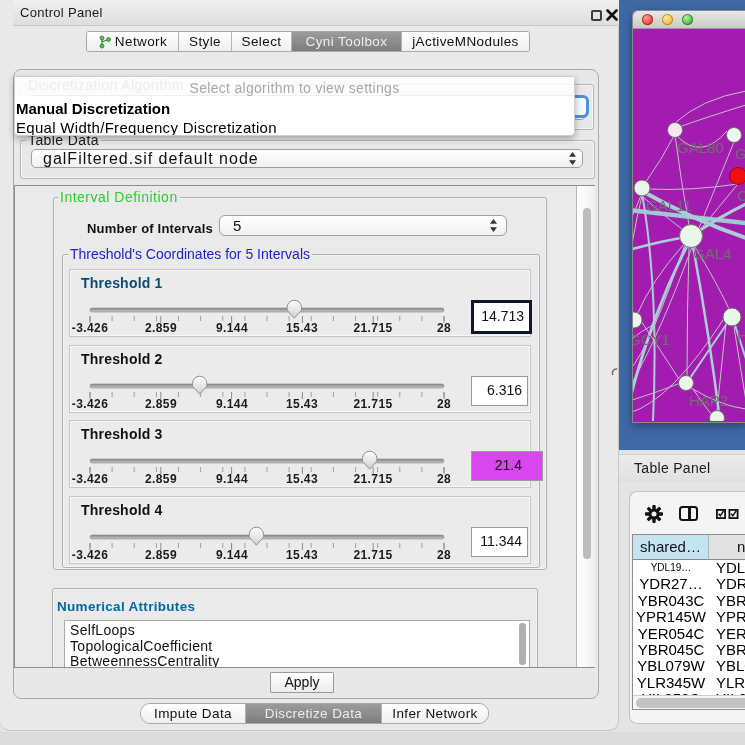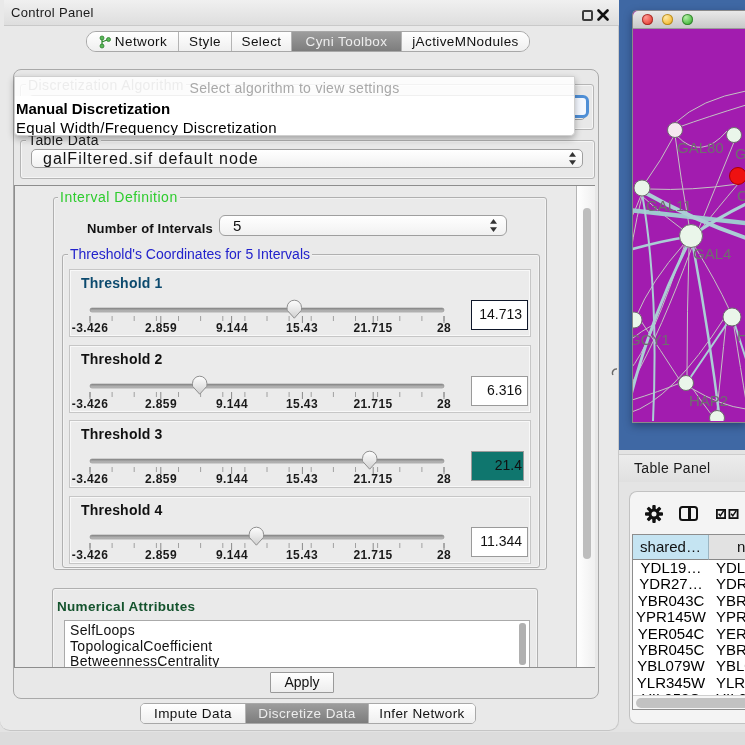--- a/index.html
+++ b/index.html
@@ -1,21 +1,21 @@
 <!DOCTYPE html>
 <html><head><meta charset="utf-8"><style>html,body{margin:0;padding:0}body{width:745px;height:745px;position:relative;font-family:"Liberation Sans",sans-serif;background:#e3e3e3;overflow:hidden}.abs{position:absolute}</style></head><body>
 <div class="abs" style="left:0;top:0;width:619px;height:731px;background:#e9e9e9;border-right:1px solid #c9c9c9;border-bottom:1px solid #c5c5c5;border-radius:0 0 10px 10px;box-sizing:border-box">
-<div class="abs" style="left:4px;top:0;width:706px;height:25px;background:linear-gradient(#f0f0f0,#dedede);border-bottom:1px solid #c9c9c9">
+<div class="abs" style="left:13px;top:0;width:706px;height:25px;background:linear-gradient(#f0f0f0,#dedede);border-bottom:1px solid #c9c9c9">
       <div class="abs" style="left:7px;top:5px;font-size:13px;letter-spacing:0.3px;color:#1a1a1a">Control Panel</div>
       <div class="abs" style="left:578px;top:10px;width:7px;height:7px;border:2px solid #3c3c3c;border-radius:2px"></div>
       <svg class="abs" style="left:593px;top:9px" width="12" height="12" xmlns="http://www.w3.org/2000/svg">
         <path d="M1.5 1.5 L10.5 10.5 M10.5 1.5 L1.5 10.5" stroke="#111" stroke-width="2.6" stroke-linecap="round"></path>
       </svg>
     </div>
-<div style="position:absolute;left:86px;top:31px;height:19px;border:1px solid #a8a8a8;border-radius:10px;overflow:hidden;display:flex">
+<div style="position:absolute;left:86px;top:31px;height:19px;border:1px solid #a8a8a8;border-radius:3px;overflow:hidden;display:flex">
       <div style="width:91px;box-sizing:border-box;background:linear-gradient(#ffffff,#efefef);color:#111;font-size:13.5px;letter-spacing:0.4px;display:flex;align-items:center;justify-content:center;white-space:nowrap"><svg width="13" height="14" style="margin-right:4px" xmlns="http://www.w3.org/2000/svg">
           <path d="M4 3.5 L4 10.5 M4 7 L10 4.5" stroke="#2e8b2e" stroke-width="1.2" fill="none"></path>
           <circle cx="4" cy="3" r="2" fill="#57b957" stroke="#2e7d2e" stroke-width="0.8"></circle>
           <circle cx="4" cy="11" r="2" fill="#57b957" stroke="#2e7d2e" stroke-width="0.8"></circle>
           <circle cx="10.5" cy="4.5" r="2" fill="#57b957" stroke="#2e7d2e" stroke-width="0.8"></circle>
         </svg>Network</div>
       <div style="width:53px;box-sizing:border-box;border-left:1px solid #b4b4b4;background:linear-gradient(#ffffff,#efefef);color:#111;font-size:13.5px;letter-spacing:0.4px;display:flex;align-items:center;justify-content:center;white-space:nowrap">Style</div>
       <div style="width:60px;box-sizing:border-box;border-left:1px solid #b4b4b4;background:linear-gradient(#ffffff,#efefef);color:#111;font-size:13.5px;letter-spacing:0.4px;display:flex;align-items:center;justify-content:center;white-space:nowrap">Select</div>
       <div style="width:110px;box-sizing:border-box;border-left:1px solid #b4b4b4;background:linear-gradient(#9c9c9c,#7d7d7d);color:#ededed;font-size:13.5px;letter-spacing:0.4px;display:flex;align-items:center;justify-content:center;white-space:nowrap">Cyni Toolbox</div>
       <div style="width:128px;box-sizing:border-box;border-left:1px solid #b4b4b4;background:linear-gradient(#ffffff,#efefef);color:#111;font-size:13.5px;letter-spacing:0.4px;display:flex;align-items:center;justify-content:center;white-space:nowrap">jActiveMNodules</div>
@@ -69,21 +69,21 @@
             <stop offset="1" stop-color="#cfcfcf"></stop>
           </linearGradient>
         </defs>
       </svg>
       <div style="position:absolute;left:-10px;top:51px;width:60px;text-align:center;font-size:12px;font-weight:bold;letter-spacing:0.4px;color:#1a1a1a">-3.426</div>
       <div style="position:absolute;left:61px;top:51px;width:60px;text-align:center;font-size:12px;font-weight:bold;letter-spacing:0.4px;color:#1a1a1a">2.859</div>
       <div style="position:absolute;left:132px;top:51px;width:60px;text-align:center;font-size:12px;font-weight:bold;letter-spacing:0.4px;color:#1a1a1a">9.144</div>
       <div style="position:absolute;left:202px;top:51px;width:60px;text-align:center;font-size:12px;font-weight:bold;letter-spacing:0.4px;color:#1a1a1a">15.43</div>
       <div style="position:absolute;left:273px;top:51px;width:60px;text-align:center;font-size:12px;font-weight:bold;letter-spacing:0.4px;color:#1a1a1a">21.715</div>
       <div style="position:absolute;left:344px;top:51px;width:60px;text-align:center;font-size:12px;font-weight:bold;letter-spacing:0.4px;color:#1a1a1a">28</div>
-      <div style="position:absolute;left:401px;top:30px;width:50px;height:28px;background:#fff;border:1px solid #0f172a;font-size:14px;color:#111;text-align:right;line-height:27px;padding-right:5px">14.713</div>
+      <div style="position:absolute;left:401px;top:30px;width:50px;height:28px;background:#fff;border:3px solid #0f172a;font-size:14px;color:#111;text-align:right;line-height:27px;padding-right:5px">14.713</div>
     </div>
 <div style="position:absolute;left:69px;top:345px;width:460px;height:66px;background:#ebebeb;border:1px solid #c6c6c6;box-shadow:inset 0 0 0 1px #f8f8f8">
       <div style="position:absolute;left:11px;top:5px;font-weight:bold;font-size:14px;letter-spacing:0.2px;color:#111">Threshold 2</div>
       <svg width="462" height="36" style="position:absolute;left:0;top:28px" xmlns="http://www.w3.org/2000/svg">
         <rect x="20" y="10" width="354" height="4" rx="2" fill="url(#trk6316)" stroke="#8a8a8a" stroke-width="0.6"></rect>
         <path d="M20.0 18 v5 M42.1 18 v5 M64.2 18 v5 M86.4 18 v5 M108.5 18 v5 M130.6 18 v5 M152.8 18 v5 M174.9 18 v5 M197.0 18 v5 M219.1 18 v5 M241.2 18 v5 M263.4 18 v5 M285.5 18 v5 M307.6 18 v5 M329.8 18 v5 M351.9 18 v5 M374.0 18 v5" stroke="#a0a0a0" stroke-width="1" fill="none"></path>
         <path d="M20.0 18 v7 M90.8 18 v7 M161.6 18 v7 M232.4 18 v7 M303.2 18 v7 M374.0 18 v7" stroke="#8a8a8a" stroke-width="1" fill="none"></path>
         <g transform="translate(129.7,4)">
           <path d="M -7.2 5.4 A 7.2 7.2 0 0 1 7.2 5.4 L 7.2 8.2 L 0 16.2 L -7.2 8.2 Z" fill="url(#thm6316)" stroke="#8f8f8f" stroke-width="1"></path>
         </g>
@@ -127,21 +127,21 @@
             <stop offset="1" stop-color="#cfcfcf"></stop>
           </linearGradient>
         </defs>
       </svg>
       <div style="position:absolute;left:-10px;top:51px;width:60px;text-align:center;font-size:12px;font-weight:bold;letter-spacing:0.4px;color:#1a1a1a">-3.426</div>
       <div style="position:absolute;left:61px;top:51px;width:60px;text-align:center;font-size:12px;font-weight:bold;letter-spacing:0.4px;color:#1a1a1a">2.859</div>
       <div style="position:absolute;left:132px;top:51px;width:60px;text-align:center;font-size:12px;font-weight:bold;letter-spacing:0.4px;color:#1a1a1a">9.144</div>
       <div style="position:absolute;left:202px;top:51px;width:60px;text-align:center;font-size:12px;font-weight:bold;letter-spacing:0.4px;color:#1a1a1a">15.43</div>
       <div style="position:absolute;left:273px;top:51px;width:60px;text-align:center;font-size:12px;font-weight:bold;letter-spacing:0.4px;color:#1a1a1a">21.715</div>
       <div style="position:absolute;left:344px;top:51px;width:60px;text-align:center;font-size:12px;font-weight:bold;letter-spacing:0.4px;color:#1a1a1a">28</div>
-      <div style="position:absolute;left:401px;top:30px;width:50px;height:28px;background:#0f766e;border:1px solid #9a9a9a;font-size:14px;color:#111;text-align:right;line-height:27px;padding-right:1px">21.4</div>
+      <div style="position:absolute;left:401px;top:30px;width:50px;height:28px;background:#d946ef;border:1px solid #9a9a9a;font-size:14px;color:#111;text-align:right;line-height:27px;padding-right:20px">21.4</div>
     </div>
 <div style="position:absolute;left:69px;top:496px;width:460px;height:66px;background:#ebebeb;border:1px solid #c6c6c6;box-shadow:inset 0 0 0 1px #f8f8f8">
       <div style="position:absolute;left:11px;top:5px;font-weight:bold;font-size:14px;letter-spacing:0.2px;color:#111">Threshold 4</div>
       <svg width="462" height="36" style="position:absolute;left:0;top:28px" xmlns="http://www.w3.org/2000/svg">
         <rect x="20" y="10" width="354" height="4" rx="2" fill="url(#trk11344)" stroke="#8a8a8a" stroke-width="0.6"></rect>
         <path d="M20.0 18 v5 M42.1 18 v5 M64.2 18 v5 M86.4 18 v5 M108.5 18 v5 M130.6 18 v5 M152.8 18 v5 M174.9 18 v5 M197.0 18 v5 M219.1 18 v5 M241.2 18 v5 M263.4 18 v5 M285.5 18 v5 M307.6 18 v5 M329.8 18 v5 M351.9 18 v5 M374.0 18 v5" stroke="#a0a0a0" stroke-width="1" fill="none"></path>
         <path d="M20.0 18 v7 M90.8 18 v7 M161.6 18 v7 M232.4 18 v7 M303.2 18 v7 M374.0 18 v7" stroke="#8a8a8a" stroke-width="1" fill="none"></path>
         <g transform="translate(186.4,4)">
           <path d="M -7.2 5.4 A 7.2 7.2 0 0 1 7.2 5.4 L 7.2 8.2 L 0 16.2 L -7.2 8.2 Z" fill="url(#thm11344)" stroke="#8f8f8f" stroke-width="1"></path>
         </g>
@@ -160,30 +160,30 @@
       <div style="position:absolute;left:-10px;top:51px;width:60px;text-align:center;font-size:12px;font-weight:bold;letter-spacing:0.4px;color:#1a1a1a">-3.426</div>
       <div style="position:absolute;left:61px;top:51px;width:60px;text-align:center;font-size:12px;font-weight:bold;letter-spacing:0.4px;color:#1a1a1a">2.859</div>
       <div style="position:absolute;left:132px;top:51px;width:60px;text-align:center;font-size:12px;font-weight:bold;letter-spacing:0.4px;color:#1a1a1a">9.144</div>
       <div style="position:absolute;left:202px;top:51px;width:60px;text-align:center;font-size:12px;font-weight:bold;letter-spacing:0.4px;color:#1a1a1a">15.43</div>
       <div style="position:absolute;left:273px;top:51px;width:60px;text-align:center;font-size:12px;font-weight:bold;letter-spacing:0.4px;color:#1a1a1a">21.715</div>
       <div style="position:absolute;left:344px;top:51px;width:60px;text-align:center;font-size:12px;font-weight:bold;letter-spacing:0.4px;color:#1a1a1a">28</div>
       <div style="position:absolute;left:401px;top:30px;width:50px;height:28px;background:#fff;border:1px solid #9a9a9a;font-size:14px;color:#111;text-align:right;line-height:27px;padding-right:5px">11.344</div>
     </div>
 <div class="abs" style="left:14px;top:185px;width:561px;height:482px;overflow:hidden">
 <div class="abs" style="left:38px;top:403px;width:484px;height:200px;border:1px solid #b0b0b0;border-radius:3px;box-shadow:inset 0 0 0 1px #f3f3f3"></div>
-<div class="abs" style="left:43px;top:414px;font-size:13.5px;font-weight:bold;letter-spacing:0.3px;color:#14532d">Numerical Attributes</div>
+<div class="abs" style="left:43px;top:414px;font-size:13.5px;font-weight:bold;letter-spacing:0.3px;color:#0369a1">Numerical Attributes</div>
 <div class="abs" style="left:50px;top:435px;width:464px;height:200px;background:#fff;border:1px solid #aaa">
         <div style="padding:2px 0 0 5px;font-size:14px;letter-spacing:0.3px;color:#111;line-height:15.6px">SelfLoops<br>TopologicalCoefficient<br>BetweennessCentrality<br>ClusteringCoefficient</div>
         <div class="abs" style="right:3px;top:2px;width:7px;height:42px;background:#b0b0b0;border-radius:3px"></div>
       </div>
 </div>
 <div class="abs" style="left:270px;top:672px;width:62px;height:19px;background:linear-gradient(#ffffff,#ededed);border:1px solid #9a9a9a;border-radius:1px;font-size:14px;color:#111;text-align:center;line-height:19px">Apply</div>
-<div style="position:absolute;left:140px;top:703px;height:19px;border:1px solid #a8a8a8;border-radius:5px;overflow:hidden;display:flex">
+<div style="position:absolute;left:140px;top:703px;height:19px;border:1px solid #a8a8a8;border-radius:10px;overflow:hidden;display:flex">
       <div style="width:104px;box-sizing:border-box;background:linear-gradient(#ffffff,#efefef);color:#111;font-size:13.5px;letter-spacing:0.4px;display:flex;align-items:center;justify-content:center;white-space:nowrap">Impute Data</div>
-      <div style="width:123px;box-sizing:border-box;border-left:1px solid #b4b4b4;background:linear-gradient(#9c9c9c,#7d7d7d);color:#ededed;font-size:13.5px;letter-spacing:0.4px;display:flex;align-items:center;justify-content:center;white-space:nowrap">Discretize Data</div>
+      <div style="width:136px;box-sizing:border-box;border-left:1px solid #b4b4b4;background:linear-gradient(#9c9c9c,#7d7d7d);color:#ededed;font-size:13.5px;letter-spacing:0.4px;display:flex;align-items:center;justify-content:center;white-space:nowrap">Discretize Data</div>
       <div style="width:107px;box-sizing:border-box;border-left:1px solid #b4b4b4;background:linear-gradient(#ffffff,#efefef);color:#111;font-size:13.5px;letter-spacing:0.4px;display:flex;align-items:center;justify-content:center;white-space:nowrap">Infer Network</div>
     </div>
 </div>
 <svg class="abs" style="left:611px;top:365px" width="8" height="12" xmlns="http://www.w3.org/2000/svg">
     <path d="M2 10 A4 4 0 0 1 6 4" stroke="#6a6a6a" stroke-width="1.4" fill="none"></path>
   </svg>
 <div class="abs" style="left:14px;top:76px;width:559px;height:58px;border:1px solid #cfcfcf;box-shadow:0 3px 7px rgba(0,0,0,0.3);border-radius:0 0 5px 5px;overflow:hidden">
     <div class="abs" style="left:0;top:0;width:559px;height:19px;background:rgba(255,255,255,0.84)"></div>
     <div class="abs" style="left:0;top:19px;width:559px;height:39px;background:#fff"></div>
     <div class="abs" style="left:0;top:3px;width:100%;text-align:center;font-size:14px;letter-spacing:0.3px;color:#a8a8a8">Select algorithm to view settings</div>
@@ -283,21 +283,21 @@
     <g transform="translate(12.5,0)">
       <rect x="0.9" y="0.9" width="8.2" height="8.2" fill="none" stroke="#111" stroke-width="1.8"></rect>
       <path d="M2.6 4.8 L4.3 6.8 L7.8 1.6" stroke="#111" stroke-width="1.5" fill="none"></path>
     </g>
   </svg>
 <div class="abs" style="left:632px;top:534px;width:113px;height:174px;background:#fff;border:1px solid #8d8d8d;border-right:none;overflow:hidden">
 <div class="abs" style="left:0;top:0;width:76px;height:25px;background:#c5e4f2;border-right:1px solid #9db6c2;border-bottom:1px solid #888;box-sizing:border-box;text-align:center;font-size:15px;color:#111;line-height:24px">shared…</div>
 <div class="abs" style="left:76px;top:0;width:90px;height:25px;background:#e2e2e2;border-bottom:1px solid #888;box-sizing:border-box;font-size:15px;color:#111;line-height:24px">
       <span style="position:absolute;left:28px">na…</span>
     </div>
-<div class="abs" style="left:0;top:25.0px;width:76px;height:17px;text-align:center;font-size:15px;color:#000;line-height:16px">YDL19…</div>
+<div class="abs" style="left:0;top:25.0px;width:76px;height:17px;text-align:center;font-size:10px;color:#000;line-height:16px">YDL19…</div>
 <div class="abs" style="left:83px;top:25.0px;font-size:15px;color:#000;line-height:16px">YDL1…</div>
 <div class="abs" style="left:0;top:41.4px;width:76px;height:17px;text-align:center;font-size:15px;color:#000;line-height:16px">YDR27…</div>
 <div class="abs" style="left:83px;top:41.4px;font-size:15px;color:#000;line-height:16px">YDR2…</div>
 <div class="abs" style="left:0;top:57.8px;width:76px;height:17px;text-align:center;font-size:15px;color:#000;line-height:16px">YBR043C</div>
 <div class="abs" style="left:83px;top:57.8px;font-size:15px;color:#000;line-height:16px">YBR0…</div>
 <div class="abs" style="left:0;top:74.2px;width:76px;height:17px;text-align:center;font-size:15px;color:#000;line-height:16px">YPR145W</div>
 <div class="abs" style="left:83px;top:74.2px;font-size:15px;color:#000;line-height:16px">YPR1…</div>
 <div class="abs" style="left:0;top:90.6px;width:76px;height:17px;text-align:center;font-size:15px;color:#000;line-height:16px">YER054C</div>
 <div class="abs" style="left:83px;top:90.6px;font-size:15px;color:#000;line-height:16px">YER0…</div>
 <div class="abs" style="left:0;top:107.0px;width:76px;height:17px;text-align:center;font-size:15px;color:#000;line-height:16px">YBR045C</div>

